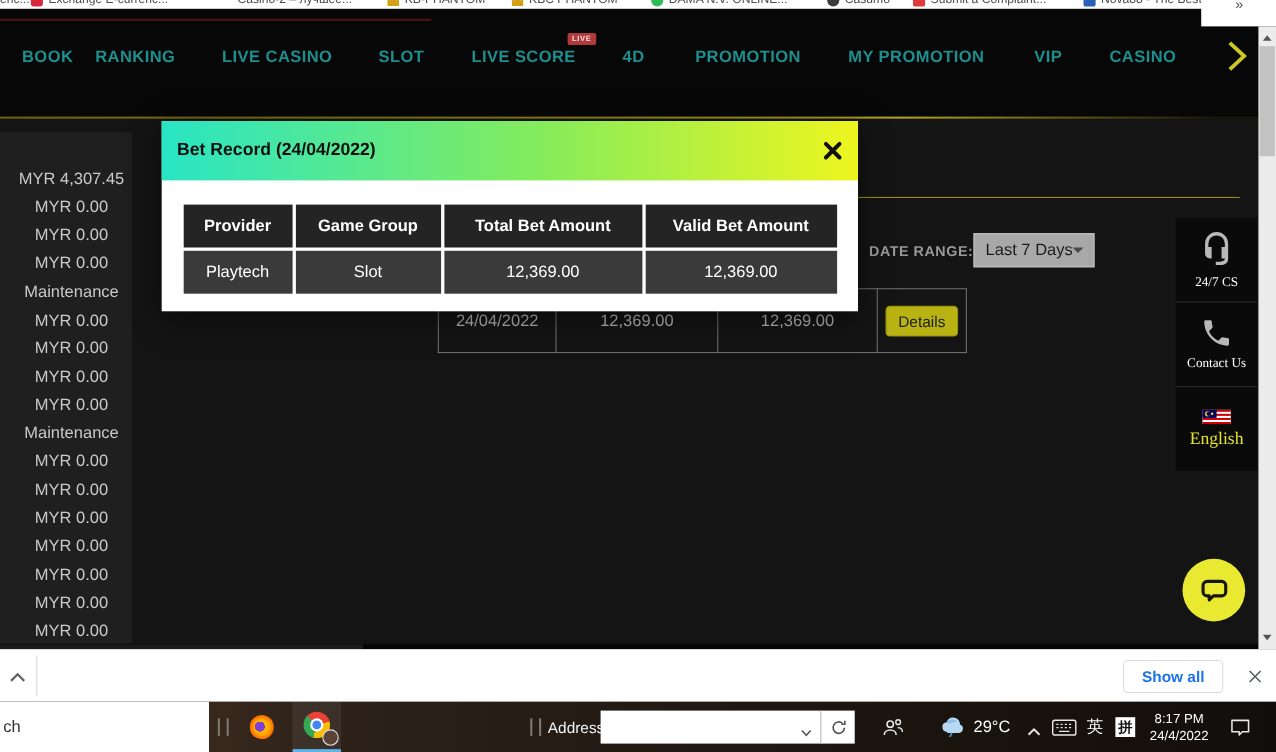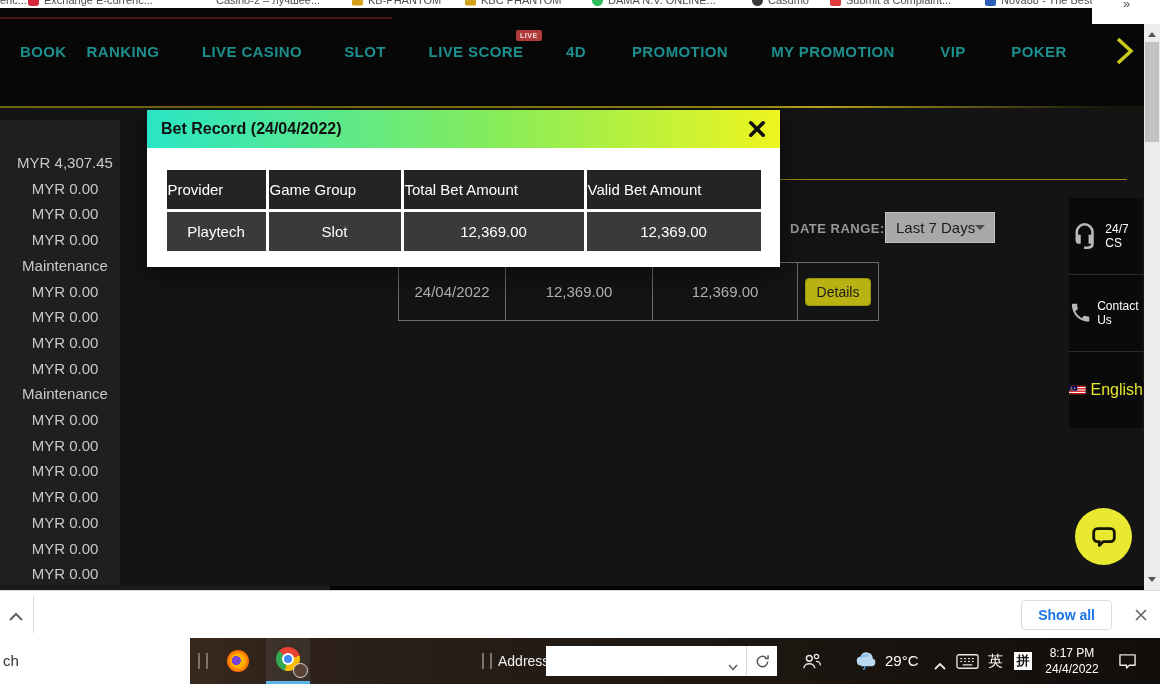--- a/index.html
+++ b/index.html
@@ -53,39 +53,39 @@
   .history{position:absolute;left:398px;top:154px;width:480px;border-collapse:collapse;table-layout:fixed;}
   .history th{border:1px solid #6c6c6c;height:37px;font-size:15px;font-weight:bold;color:#9c9c9c;text-align:center;}
   .history td{border:1px solid #6c6c6c;height:55px;font-size:15px;color:#b5b5b5;text-align:center;}
   .c0{width:107px;} .c1{width:147px;} .c2{width:145px;} .c3{width:81px;}
   .details-btn{background:#b8b312;color:#1c1c1c;border:1px solid #97930c;border-radius:4px;
     font-size:14px;padding:5px 11px;font-family:inherit;cursor:pointer;}
   .note{position:absolute;left:398px;top:254px;width:480px;text-align:right;font-size:14px;color:#ad9b15;}
 
   
   .right-panel{position:absolute;left:1069px;top:90px;width:74px;background:#0a0a0a;}
-  .rp-card{display:flex;flex-direction:row;align-items:center;justify-content:center;gap:5px;
-    height:76px;border-top:1px solid #2b2b2b;cursor:pointer;}
+  .rp-card{display:flex;flex-direction:column;align-items:center;justify-content:center;gap:5px;
+    height:76px;border-top:1px solid #2b2b2b;cursor:pointer;font-family:Liberation Serif, serif;}
   .rp-card:first-child{border-top:none;}
   .rp-label{font-size:12px;color:#fff;}
   .rp-label.lang{color:#e3e32a;font-size:16px;}
 
   .chat-fab{position:absolute;left:1075px;top:400px;width:57px;height:57px;border-radius:50%;
     background:#e9e932;display:flex;align-items:center;justify-content:center;cursor:pointer;}
 
   
   .modal{position:absolute;left:147px;top:110px;width:633px;background:#fff;z-index:10;
     box-shadow:0 6px 24px rgba(0,0,0,.55);}
-  .modal-header{height:38px;display:flex;align-items:center;padding:0 14px;
+  .modal-header{height:54px;display:flex;align-items:center;padding:0 14px;
     background:linear-gradient(90deg,#29e5c5 0%,#86ec5a 55%,#eef51f 100%);}
   .modal-title{flex:1;font-size:16px;font-weight:bold;color:#101010;}
   .modal-close{width:18px;height:18px;cursor:pointer;}
   .modal-body{padding:19px 16px 13px;}
   .mtable{width:600px;margin:0 auto;border-collapse:separate;border-spacing:3px;table-layout:fixed;}
-  .mtable th{background:#242424;color:#fff;font-size:15px;font-weight:normal;height:37px;text-align:left;}
+  .mtable th{background:#242424;color:#fff;font-size:15px;font-weight:bold;height:37px;text-align:center;}
   .mtable td{background:#3a3a3a;color:#fff;font-size:15px;height:37px;text-align:center;}
   .m0{width:99px;} .m1{width:132px;} .m2{width:180px;} .m3{width:174px;}
 
   
   .scrollbar{position:absolute;left:1144px;top:24px;width:16px;height:566px;background:#ececec;z-index:6;}
   .sb-up{position:absolute;top:8px;left:4px;width:0;height:0;border-left:4px solid transparent;
     border-right:4px solid transparent;border-bottom:5px solid #555;cursor:pointer;}
   .sb-down{position:absolute;bottom:8px;left:4px;width:0;height:0;border-left:4px solid transparent;
     border-right:4px solid transparent;border-top:5px solid #555;cursor:pointer;}
   .sb-thumb{position:absolute;top:18px;left:1px;width:14px;height:100px;background:#c2c2c2;cursor:pointer;}
@@ -186,21 +186,21 @@
     <div class="redline"></div>
     <span class="nav-item n0" style="transform:none">BOOK</span>
     <span class="nav-item n1">RANKING</span>
     <span class="nav-item n2">LIVE CASINO</span>
     <span class="nav-item n3">SLOT</span>
     <span class="nav-item n4">LIVE SCORE</span>
     <span class="nav-item n5">4D</span>
     <span class="nav-item n6">PROMOTION</span>
     <span class="nav-item n7">MY PROMOTION</span>
     <span class="nav-item n8">VIP</span>
-    <span class="nav-item n9">POKER</span>
+    <span class="nav-item n9">CASINO</span>
     <span class="live-badge">LIVE</span>
     <div class="nav-more">
       <svg width="22" height="30" viewBox="0 0 22 30">
           <polyline points="4,3 17,15 4,27" fill="none" stroke="#c9c91f" stroke-width="3.5"></polyline>
         </svg>
     </div>
   </div>
   <div class="goldline-top"></div>
 
   <div class="page">

